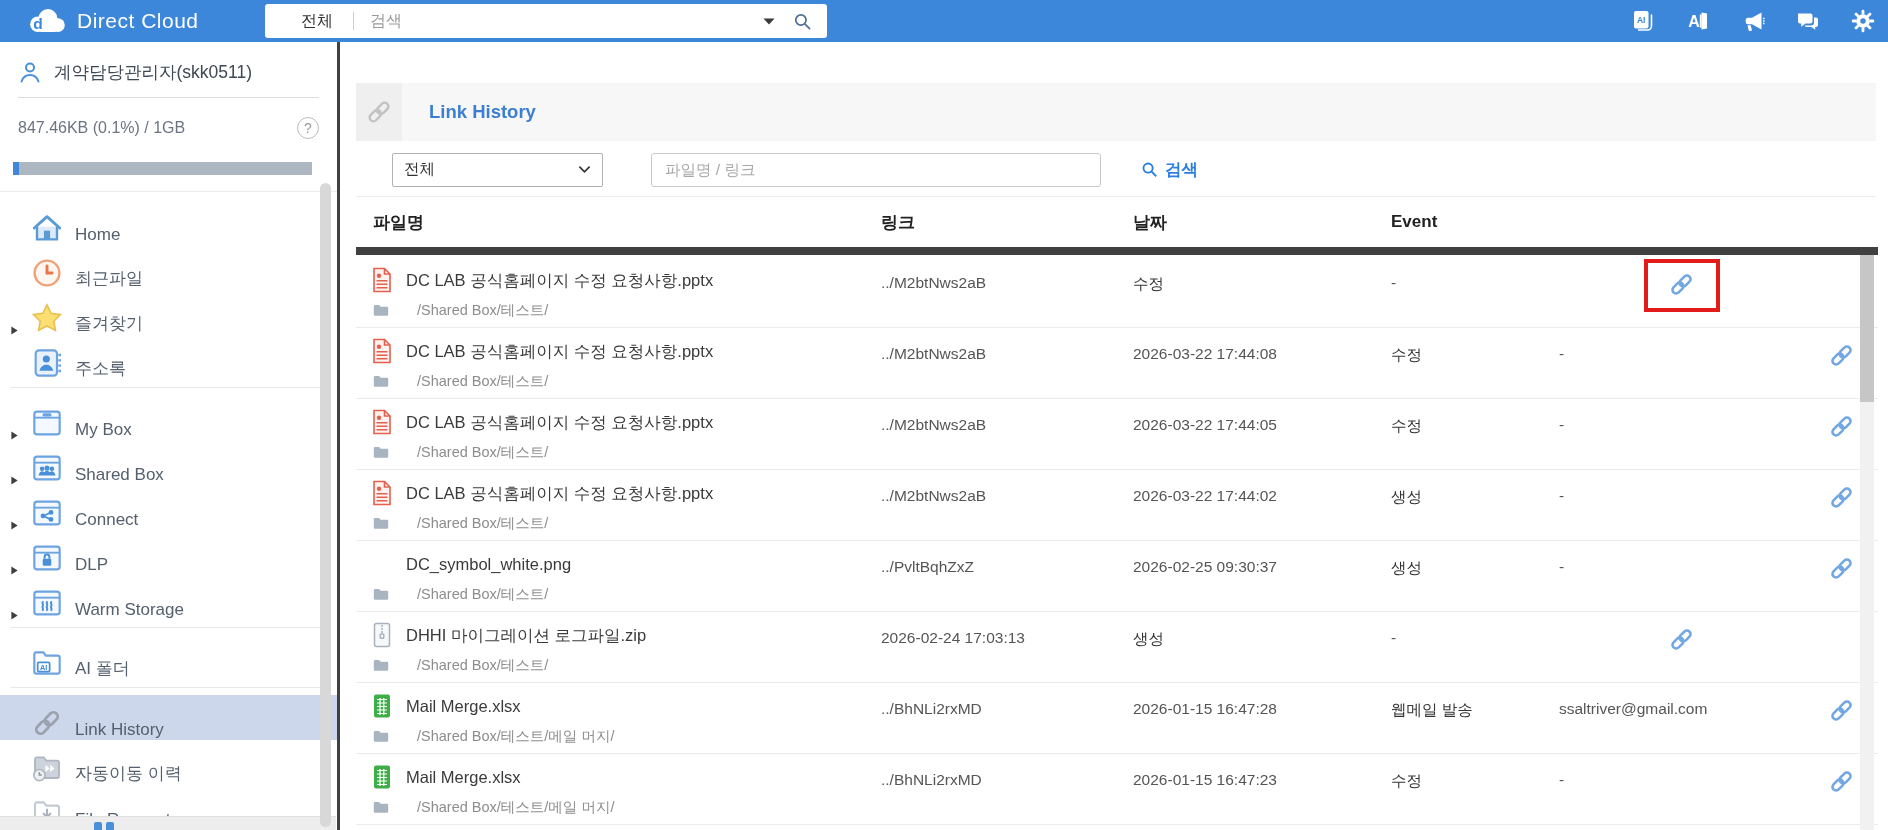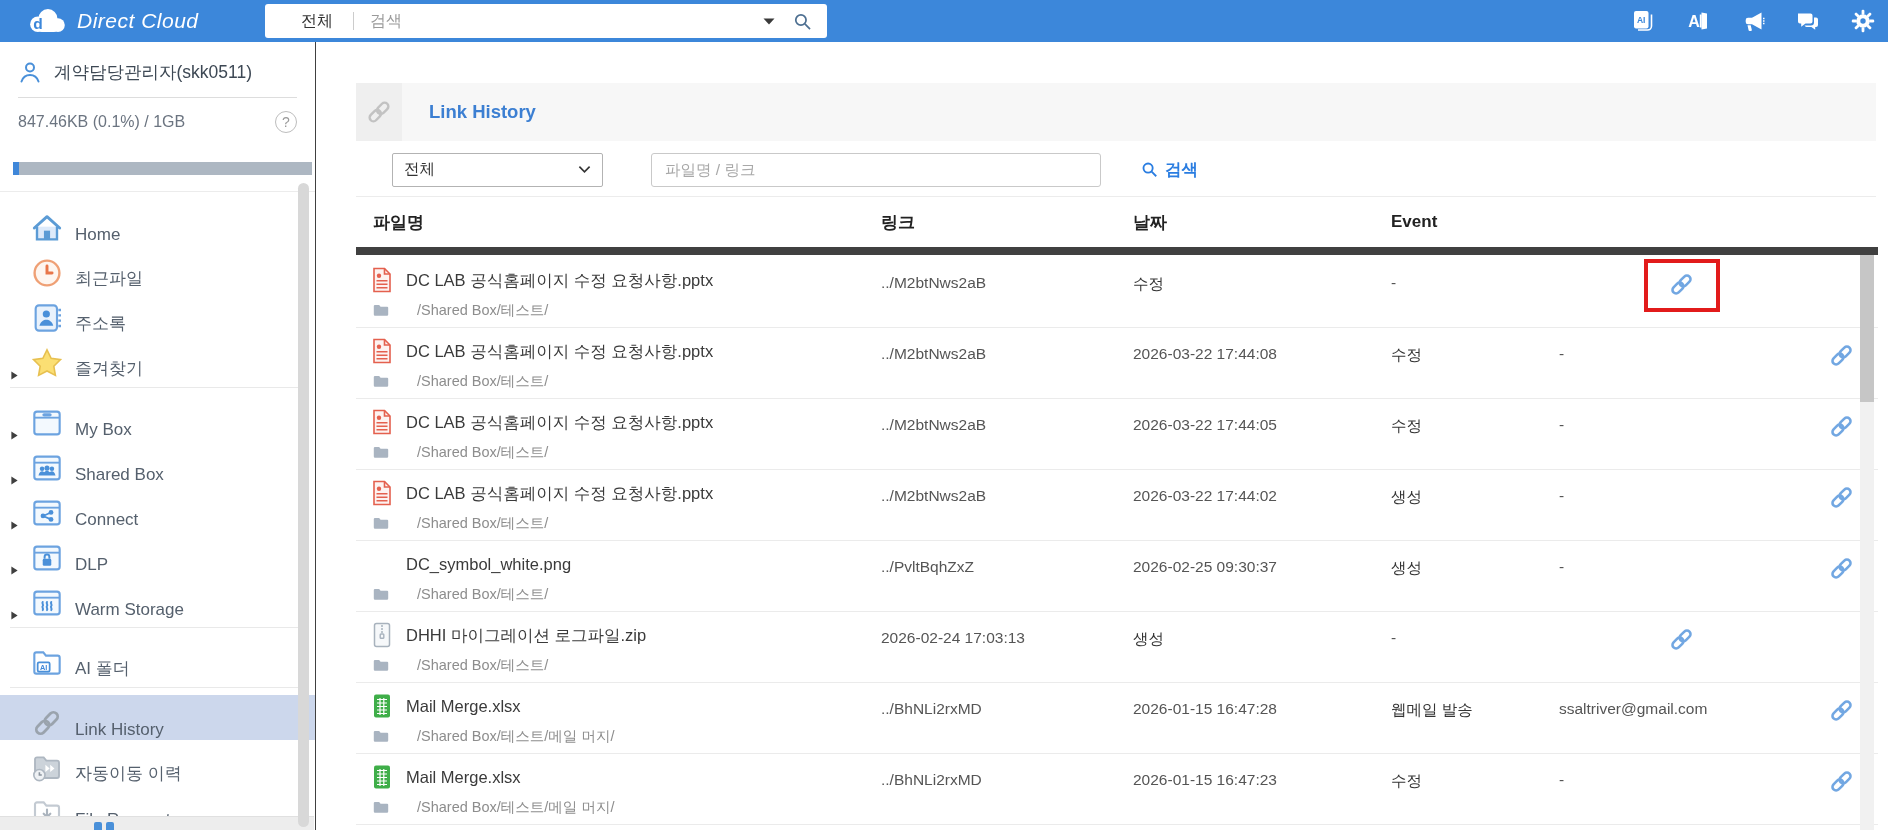--- a/index.html
+++ b/index.html
@@ -4,39 +4,39 @@
 <style>
   * { margin:0; padding:0; box-sizing:border-box; }
   html,body { width:1888px; height:830px; overflow:hidden; }
   body { font-family:"Liberation Sans","DejaVu Sans",sans-serif; background:#fff; position:relative; }
   svg { display:block; }
 
   
   .topbar { position:absolute; top:0; left:0; right:0; height:42px; background:#3c87da; z-index:30; }
   .logo { position:absolute; left:26px; top:6px; display:flex; align-items:center; gap:9px; }
   .logo svg { width:42px; height:29px; }
-  .logo-text { color:#fff; font-size:21px; letter-spacing:.5px; font-weight:400;font-style:italic; }
+  .logo-text { color:#fff; font-size:21px; letter-spacing:.5px; font-weight:400; }
   .gsearch { position:absolute; left:265px; top:4px; width:562px; height:34px; background:#fff; border-radius:3px; display:flex; align-items:center; }
   .gsearch-scope { margin-left:36px; font-size:16px; color:#333; cursor:pointer; }
   .gsearch-div { width:1px; height:18px; background:#ccc; margin:0 16px 0 20px; }
   .gsearch-input { flex:1; border:none; outline:none; font-size:16px; color:#444; font-family:inherit; }
   .gsearch-input::placeholder { color:#9a9a9a; }
   .gsearch-caret { width:12px; height:7px; margin-right:18px; cursor:pointer; }
   .gsearch-mag { width:19px; height:19px; color:#4d6f91; margin-right:15px; cursor:pointer; }
   .top-icons { position:absolute; right:13px; top:0; height:42px; display:flex; align-items:center; gap:31px; }
   .top-icons .ticon { width:24px; height:24px; color:#fff; cursor:pointer; }
 
   
-  .sidebar { position:absolute; top:42px; left:0; width:316px; bottom:0; background:#fff; border-right:1px solid #404040; z-index:10; }
+  .sidebar { position:absolute; top:42px; left:0; width:340px; bottom:0; background:#fff; border-right:3px solid #404040; z-index:10; }
   .user-block { position:absolute; top:0; left:0; right:0; padding:18px 18px 0 18px; }
   .user-row { display:flex; align-items:center; gap:12px; }
   .user-row svg { width:24px; height:24px; }
   .user-name { font-size:17.5px; color:#3d4854; }
   .user-sep { height:1px; background:#ddd; margin-top:13px; }
-  .storage-row { margin-top:13px; display:flex; align-items:center; justify-content:space-between; }
+  .storage-row { margin-top:19px; display:flex; align-items:center; justify-content:space-between; }
   .storage-text { font-size:16px; color:#6b7480; }
   .help-circle { width:22px; height:22px; border:1px solid #bdbdbd; border-radius:50%; color:#9a9a9a; font-size:14px; display:flex; align-items:center; justify-content:center; cursor:pointer; }
   .progress { position:absolute; top:120px; left:13px; width:299px; height:13px; background:#adb7c2; }
   .progress-fill { position:absolute; left:0; top:0; bottom:0; background:#3f87d9; }
   .side-sep-top { position:absolute; top:149px; left:0; right:0; height:1px; background:#ececec; }
   .side-nav { position:absolute; top:150px; left:0; right:0; padding-top:8px; }
   .nav-item { height:45px; display:flex; align-items:flex-end; padding-left:10px; cursor:pointer; }
   .nav-item.selected { background:#ccd7ec; }
   .nav-arrow { width:20px; display:flex; align-items:center; }
   .nav-arrow svg { width:9px; height:9px; }
@@ -211,43 +211,43 @@
         <span class="nav-arrow"></span>
         <span class="nav-icon">
           <svg viewBox="0 0 24 24">
             <circle cx="12" cy="12" r="9.3" fill="#fef6f0" stroke="#efa075" stroke-width="1.8"></circle>
             <path d="M12 6.8V12h3.8" fill="none" stroke="#e8764a" stroke-width="2.2" stroke-linecap="round"></path>
           </svg>
         </span>
         <span class="nav-label">최근파일</span>
       </div>
       <div class="nav-item">
+        <span class="nav-arrow">
+          <svg viewBox="0 0 10 10">
+            <path d="M1.5 .5l7 4.5-7 4.5z" fill="#3f3f3f"></path>
+          </svg>
+        </span>
+        <span class="nav-icon">
+          <svg viewBox="0 0 24 24">
+            <path d="M12 2.2l3.1 6.3 7 1-5 4.9 1.2 6.9-6.3-3.3-6.3 3.3 1.2-6.9-5-4.9 7-1z" fill="#fbdf73" stroke="#e7c050" stroke-width="1.2"></path>
+          </svg>
+        </span>
+        <span class="nav-label">즐겨찾기</span>
+      </div>
+      <div class="nav-item">
         <span class="nav-arrow"></span>
         <span class="nav-icon">
           <svg viewBox="0 0 24 24">
             <rect x="3.5" y="2.5" width="16" height="19" rx="2.5" fill="#e9f2fc" stroke="#6ca3e0" stroke-width="1.6"></rect>
             <circle cx="11.5" cy="9" r="2.7" fill="#4a90d9"></circle>
             <path d="M6.3 17.8c.9-3.2 3.1-4.5 5.2-4.5s4.3 1.3 5.2 4.5z" fill="#4a90d9"></path>
             <path d="M20.5 6h2M20.5 10h2M20.5 14h2M20.5 18h2" stroke="#6ca3e0" stroke-width="1.8"></path>
           </svg>
         </span>
         <span class="nav-label">주소록</span>
-      </div>
-      <div class="nav-item">
-        <span class="nav-arrow">
-          <svg viewBox="0 0 10 10">
-            <path d="M1.5 .5l7 4.5-7 4.5z" fill="#3f3f3f"></path>
-          </svg>
-        </span>
-        <span class="nav-icon">
-          <svg viewBox="0 0 24 24">
-            <path d="M12 2.2l3.1 6.3 7 1-5 4.9 1.2 6.9-6.3-3.3-6.3 3.3 1.2-6.9-5-4.9 7-1z" fill="#fbdf73" stroke="#e7c050" stroke-width="1.2"></path>
-          </svg>
-        </span>
-        <span class="nav-label">즐겨찾기</span>
       </div>
       <div class="nav-divider"></div>
       <div class="nav-item">
         <span class="nav-arrow">
           <svg viewBox="0 0 10 10">
             <path d="M1.5 .5l7 4.5-7 4.5z" fill="#3f3f3f"></path>
           </svg>
         </span>
         <span class="nav-icon">
           <svg viewBox="0 0 24 24">

